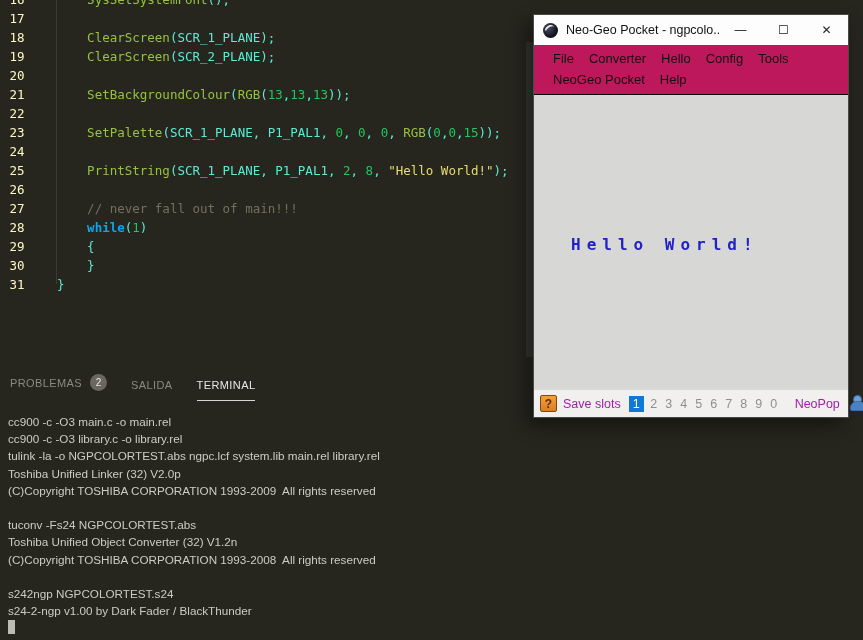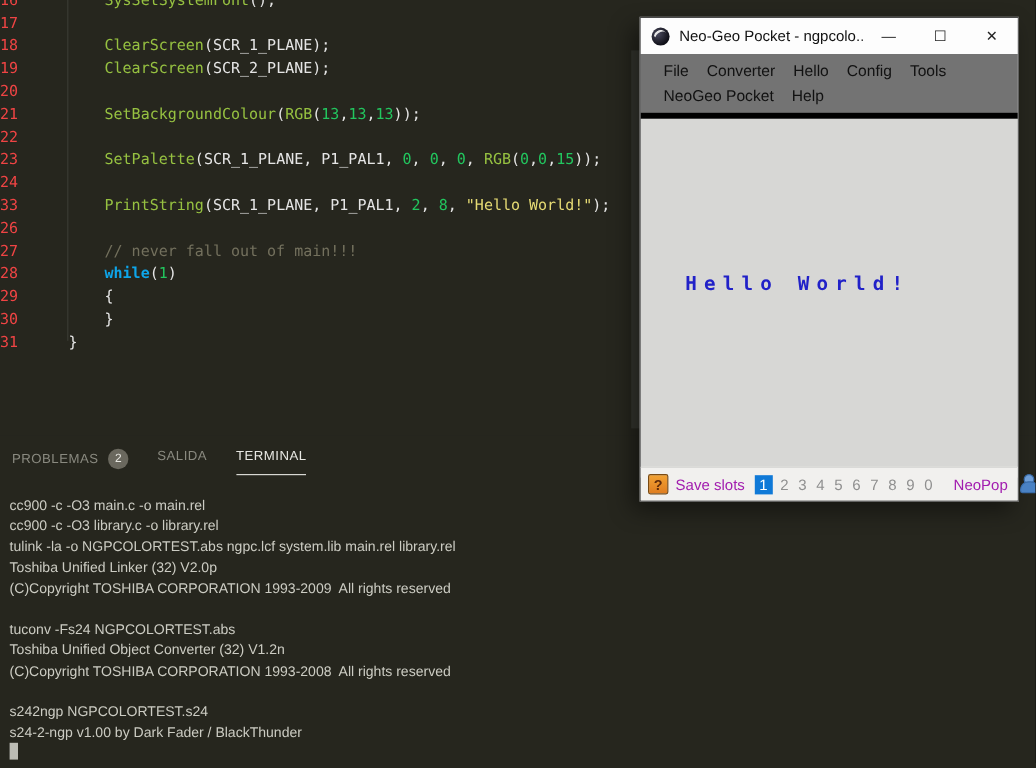--- a/index.html
+++ b/index.html
@@ -8,34 +8,34 @@
     position:relative; width:863px; height:640px; overflow:hidden;
     background:#26261e;
     font-family:"Liberation Sans", sans-serif;
   }
 
   
   #editor-pane { position:absolute; inset:0 0 277px 0; overflow:hidden; }
   #code-lines { position:absolute; top:-10px; left:0; right:0; }
   .code-row { display:flex; height:19px; line-height:19px;
     font-family:"DejaVu Sans Mono","Liberation Mono",monospace; font-size:12.5px; white-space:pre; }
-  .gutter-cell { flex:0 0 47px; text-align:left; padding-right:13px; color:#ef4444; }
+  .gutter-cell { flex:0 0 47px; text-align:center; padding-right:13px; color:#fef9c3; }
   .code-text { margin-left:10px; color:#f2f2ed; }
-  .tk-p { color:#e5e5e5; }
+  .tk-p { color:#5eead4; }
   .tk-f { color:#96c141; }
   .tk-n { color:#22c55e; }
   .tk-k { color:#0ea5e9; font-weight:bold; }
   .tk-s { color:#e6db74; }
   .tk-c { color:#73705d; }
   #indent-guide { position:absolute; left:56px; top:0; width:1px; height:284px; background:#3a3b33; }
   #editor-scrollbar { position:absolute; left:526px; top:42px; width:8px; height:315px; background:#3c3d36; opacity:.7; }
 
   
   #panel { position:absolute; left:0; right:0; top:363px; bottom:0; background:#26261e; }
-  #panel-tabs { display:flex; align-items:flex-start; height:38px; padding-left:10px; gap:24px; }
+  #panel-tabs { display:flex; align-items:flex-end; height:38px; padding-left:10px; gap:24px; }
   .panel-tab { display:flex; align-items:center; gap:8px; font-size:11px; letter-spacing:.4px;
     color:#8a8a80; text-transform:uppercase; padding:11px 0 9px; border-bottom:1px solid transparent; cursor:pointer; }
   .panel-tab.active { color:#e8e8e3; border-bottom-color:#d7d7d2; }
   .tab-badge { width:17px; height:17px; border-radius:50%; background:#6a685e; color:#e8e8e2;
     font-size:10px; display:flex; align-items:center; justify-content:center; letter-spacing:0; }
   #terminal-output { position:absolute; left:8px; top:38px; right:0; bottom:0; padding-top:12px;
     font-family:Liberation Sans, sans-serif; font-size:11.7px; line-height:17.2px;
     color:#ccccc3; white-space:pre; }
   #terminal-cursor { display:inline-block; width:7px; height:14px; background:#bcbcb4; vertical-align:-2px; }
 
@@ -44,25 +44,25 @@
     border:1px solid #4a4a4a; background:#d7d7d5; box-shadow:-6px 8px 18px rgba(0,0,0,.45);
     font-size:13px; color:#111; }
   #emu-titlebar { height:30px; background:#fdfdfd; display:flex; align-items:center; padding-left:9px; }
   .app-icon { width:15px; height:15px; border-radius:50%;
     background:radial-gradient(circle at 35% 35%, #4a4a5e, #101018 68%); position:relative; flex:0 0 15px; }
   .app-icon::after { content:''; position:absolute; inset:2px; border-radius:50%;
     border-top:2px solid #e8e8e8; border-left:1px solid transparent; transform:rotate(-35deg); }
   #emu-title { margin-left:8px; flex:1 1 auto; white-space:nowrap; overflow:hidden; font-size:12.5px; }
   .win-btn { width:43px; height:30px; display:flex; align-items:center; justify-content:center;
     font-size:12px; color:#222; cursor:pointer; }
-  #emu-menubar { background:#737373; padding:3px 0 4px; border-bottom:5px solid #000000; }
+  #emu-menubar { background:#be185d; padding:3px 0 4px; border-bottom:1px solid #000000; }
   .menu-row { height:21px; display:flex; align-items:center; padding-left:19px; }
   .menu-item { margin-right:15px; font-size:13px; color:#111; cursor:pointer; white-space:nowrap; }
   #emu-screen { position:relative; height:299px; background:#d7d7d5; overflow:hidden; }
-  #emu-screen-text { position:absolute; left:37px; top:128px;
+  #emu-screen-text { position:absolute; left:37px; top:140px;
     font-family:"DejaVu Sans Mono","Liberation Mono",monospace; font-weight:bold; font-size:16px;
     letter-spacing:6px; color:#2121c8; white-space:nowrap; }
   #emu-statusbar { position:absolute; left:0; right:0; bottom:0; height:28px; background:#f1f0ee;
     border-top:1px solid #dadad8; display:flex; align-items:center; padding:0 6px; gap:6px; }
   .qbox { width:17px; height:17px; flex:0 0 17px; background:linear-gradient(#f2a233,#df7d20);
     border:1px solid #7a4a12; border-radius:2px; color:#5f2a0a; font-weight:bold; font-size:12px;
     display:flex; align-items:center; justify-content:center; }
   #save-slots-label, #neopop-label { font-size:12.5px; color:#a21caf; white-space:nowrap; }
   #slot-list { display:flex; align-items:center; gap:5px; margin-left:2px; }
   .slot { min-width:10px; text-align:center; font-size:12.5px; color:#8f8f8f; cursor:pointer; }
@@ -85,21 +85,21 @@
     <div id="code-lines">
         <div class="code-row"><div class="gutter-cell">16</div><div class="code-text"><span class="tk-p">    </span><span class="tk-f">SysSetSystemFont</span><span class="tk-p">();</span></div></div>
         <div class="code-row"><div class="gutter-cell">17</div><div class="code-text"></div></div>
         <div class="code-row"><div class="gutter-cell">18</div><div class="code-text"><span class="tk-p">    </span><span class="tk-f">ClearScreen</span><span class="tk-p">(SCR_1_PLANE);</span></div></div>
         <div class="code-row"><div class="gutter-cell">19</div><div class="code-text"><span class="tk-p">    </span><span class="tk-f">ClearScreen</span><span class="tk-p">(SCR_2_PLANE);</span></div></div>
         <div class="code-row"><div class="gutter-cell">20</div><div class="code-text"></div></div>
         <div class="code-row"><div class="gutter-cell">21</div><div class="code-text"><span class="tk-p">    </span><span class="tk-f">SetBackgroundColour</span><span class="tk-p">(</span><span class="tk-f">RGB</span><span class="tk-p">(</span><span class="tk-n">13</span><span class="tk-p">,</span><span class="tk-n">13</span><span class="tk-p">,</span><span class="tk-n">13</span><span class="tk-p">));</span></div></div>
         <div class="code-row"><div class="gutter-cell">22</div><div class="code-text"></div></div>
         <div class="code-row"><div class="gutter-cell">23</div><div class="code-text"><span class="tk-p">    </span><span class="tk-f">SetPalette</span><span class="tk-p">(SCR_1_PLANE, P1_PAL1, </span><span class="tk-n">0</span><span class="tk-p">, </span><span class="tk-n">0</span><span class="tk-p">, </span><span class="tk-n">0</span><span class="tk-p">, </span><span class="tk-f">RGB</span><span class="tk-p">(</span><span class="tk-n">0</span><span class="tk-p">,</span><span class="tk-n">0</span><span class="tk-p">,</span><span class="tk-n">15</span><span class="tk-p">));</span></div></div>
         <div class="code-row"><div class="gutter-cell">24</div><div class="code-text"></div></div>
-        <div class="code-row"><div class="gutter-cell">33</div><div class="code-text"><span class="tk-p">    </span><span class="tk-f">PrintString</span><span class="tk-p">(SCR_1_PLANE, P1_PAL1, </span><span class="tk-n">2</span><span class="tk-p">, </span><span class="tk-n">8</span><span class="tk-p">, </span><span class="tk-s">"Hello World!"</span><span class="tk-p">);</span></div></div>
+        <div class="code-row"><div class="gutter-cell">25</div><div class="code-text"><span class="tk-p">    </span><span class="tk-f">PrintString</span><span class="tk-p">(SCR_1_PLANE, P1_PAL1, </span><span class="tk-n">2</span><span class="tk-p">, </span><span class="tk-n">8</span><span class="tk-p">, </span><span class="tk-s">"Hello World!"</span><span class="tk-p">);</span></div></div>
         <div class="code-row"><div class="gutter-cell">26</div><div class="code-text"></div></div>
         <div class="code-row"><div class="gutter-cell">27</div><div class="code-text"><span class="tk-p">    </span><span class="tk-c">// never fall out of main!!!</span></div></div>
         <div class="code-row"><div class="gutter-cell">28</div><div class="code-text"><span class="tk-p">    </span><span class="tk-k">while</span><span class="tk-p">(</span><span class="tk-n">1</span><span class="tk-p">)</span></div></div>
         <div class="code-row"><div class="gutter-cell">29</div><div class="code-text"><span class="tk-p">    {</span></div></div>
         <div class="code-row"><div class="gutter-cell">30</div><div class="code-text"><span class="tk-p">    }</span></div></div>
         <div class="code-row"><div class="gutter-cell">31</div><div class="code-text"><span class="tk-p">}</span></div></div>
       </div>
   </div>
   <div id="editor-scrollbar"></div>
 

